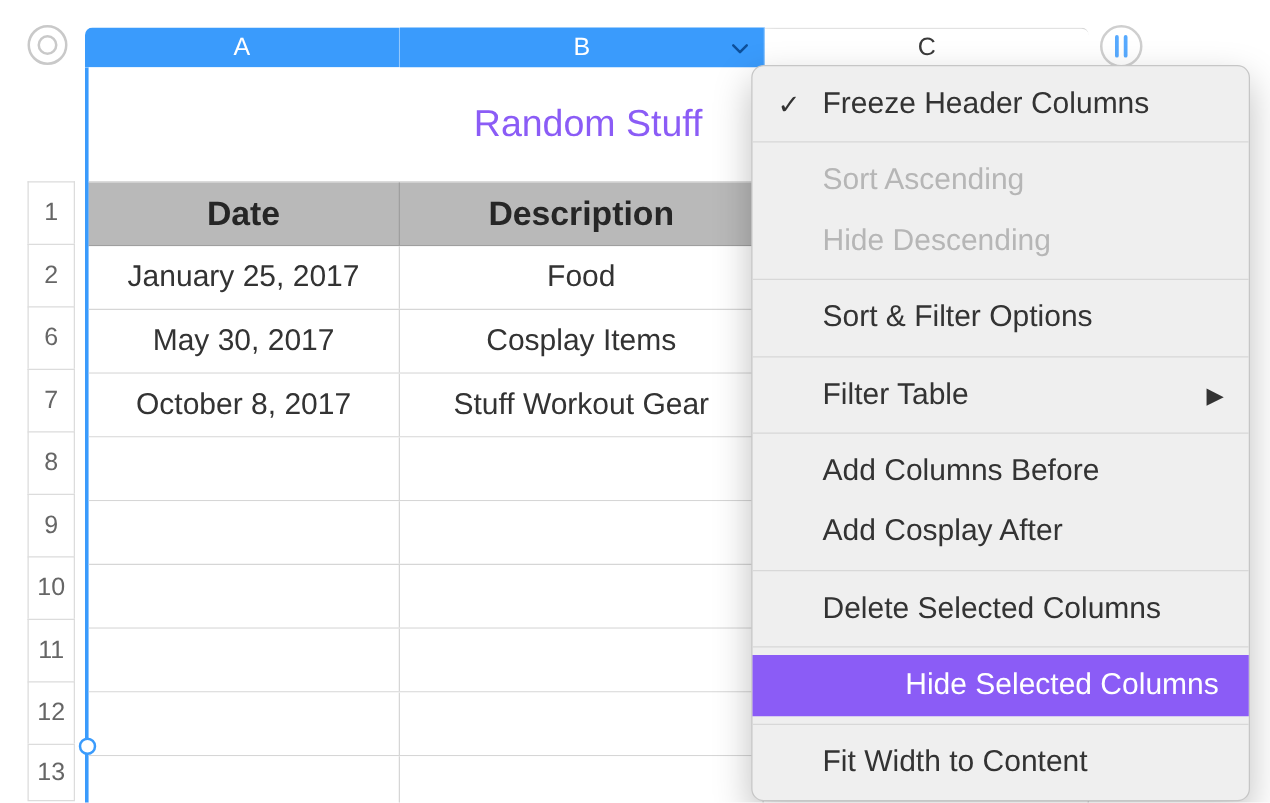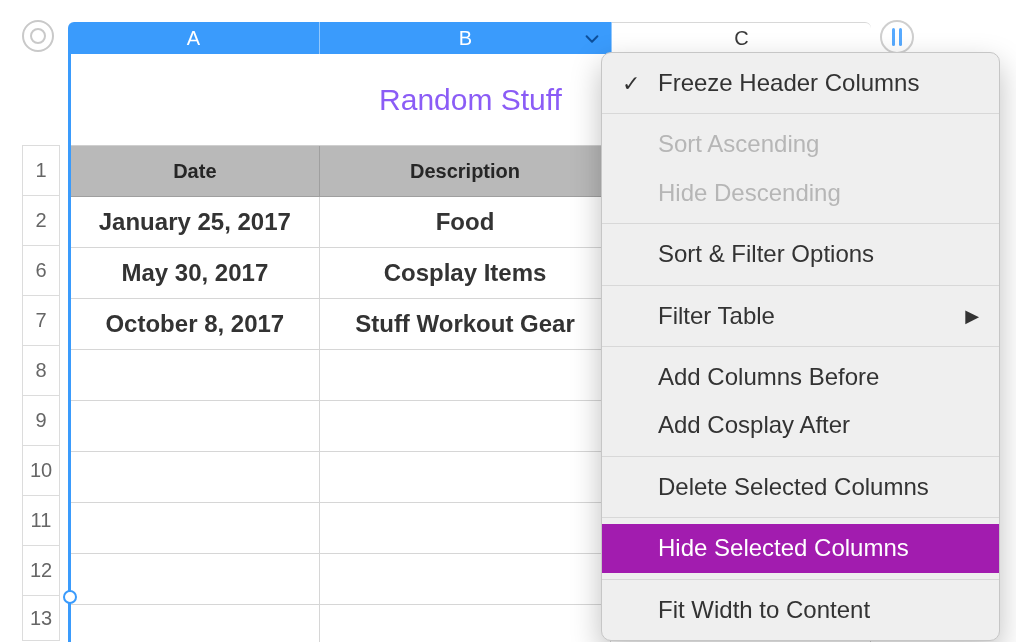--- a/index.html
+++ b/index.html
@@ -143,39 +143,38 @@
     display:flex;
     background:#b9b9b9;
     border-bottom:1px solid #9f9f9f;
   }
   .header-cell {
     box-sizing:border-box;
     display:flex;
     align-items:center;
     justify-content:center;
     font-weight:700;
-    font-size:20px;
+    font-size:27px;
     color:#262626;
     border-right:1px solid #9f9f9f;
   }
   .data-row {
     height:50px;
     display:flex;
     background:#fff;
     border-bottom:1px solid #d6d6d6;
   }
   .cell {
     box-sizing:border-box;
     display:flex;
     align-items:center;
     justify-content:center;
     font-size:24px;
     color:#333;
     border-right:1px solid #d6d6d6;
-    font-weight:bold;
   }
   .w-a { width: 249px; }
   .w-b { width: 292px; }
   .w-c { width: 259px; }
   .header-cell.w-c, .cell.w-c { border-right:none; }
 
   
   .freeze-dot {
     position:absolute;
     left: 63px;
@@ -203,22 +202,23 @@
     color:#333;
   }
   .menu-item {
     padding: 8px 24px 8px 56px;
     position: relative;
     line-height: 1.35;
     white-space: nowrap;
   }
   .menu-item.disabled { color:#b6b6b6; }
   .menu-item.highlight {
-    background:#a21caf;
+    background:#8b5cf6;
     color:#fff;
+    text-align:right;
   }
   .menu-sep {
     height:1px;
     background:#d8d8d8;
     margin: 6px 0;
   }
   .menu-item .check {
     position:absolute;
     left:20px;
     top:10px;

